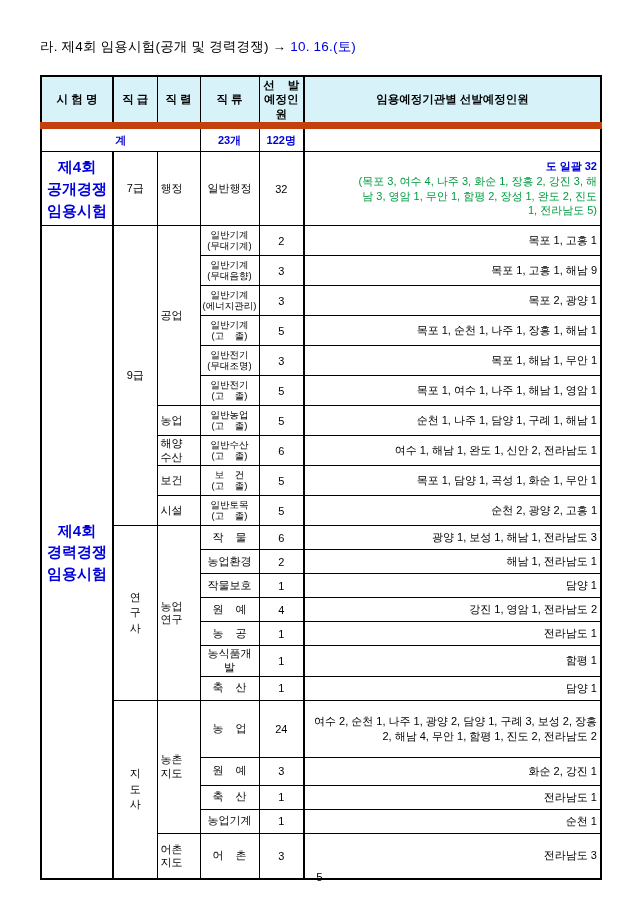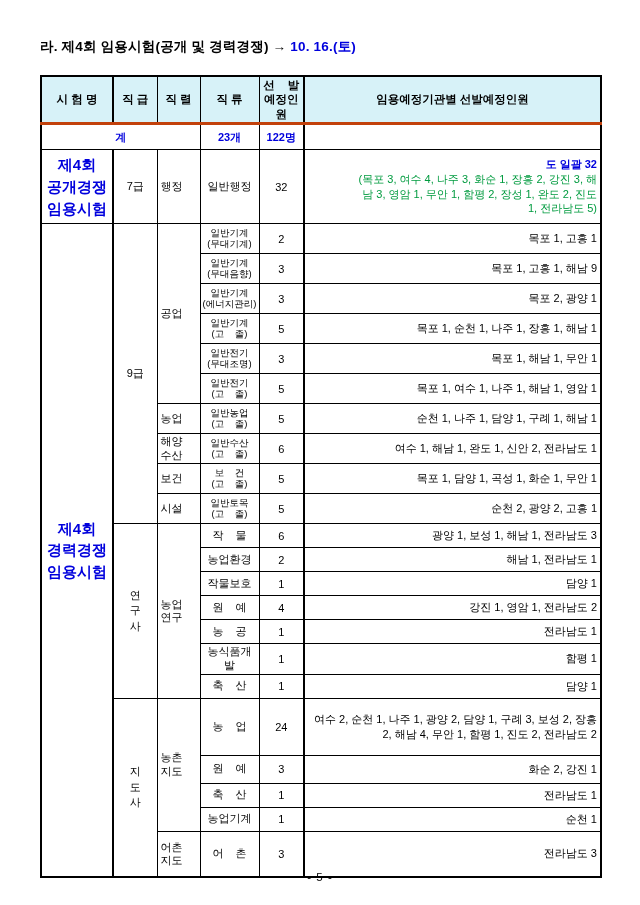--- a/index.html
+++ b/index.html
@@ -2,39 +2,39 @@
 <html><head>
 <meta charset="utf-8">
 <style>
   html,body{margin:0;padding:0;background:#ffffff;}
   body{
     width:640px;height:905px;position:relative;
     font-family:"Liberation Sans","DejaVu Sans",sans-serif;
     color:#000;
   }
   .page{padding:38px 40px 0 40px;}
-  .doc-title{font-size:13.5px;font-weight:bold;letter-spacing:0.2px;margin-bottom:19px;white-space:pre;}
+  .doc-title{font-size:13.5px;font-weight:normal;letter-spacing:0.2px;margin-bottom:19px;white-space:pre;}
   .doc-title .date{color:#0000dd;}
   table{
     border-collapse:collapse;table-layout:fixed;width:560px;
     border:2px solid #000;
   }
   th,td{
     border:1px solid #000;
     padding:1px 3px;
     font-size:11px;
     vertical-align:middle;
     overflow:hidden;
   }
   th{
     background:#d7f2f8;
     font-weight:bold;
     font-size:11.5px;
     text-align:center;
-    border-bottom:3px solid #c2410c;
+    border-bottom:7px solid #c2410c;
     white-space:pre-wrap;
     line-height:1.25;
   }
   .bl2{border-left:2px solid #000;}
   .c-center{text-align:center;}
   .c-exam{color:#0000dd;font-weight:bold;text-align:center;white-space:pre-wrap;line-height:1.45;font-size:15px;}
   .c-grade{text-align:center;white-space:pre-wrap;line-height:1.4;}
   .c-series{text-align:left;white-space:pre-wrap;line-height:1.2;}
   .c-cls{text-align:center;white-space:pre-wrap;line-height:1.25;}
   .c-cls.small{font-size:9.5px;line-height:1.15;padding:1px 0;margin-top:6px;}

